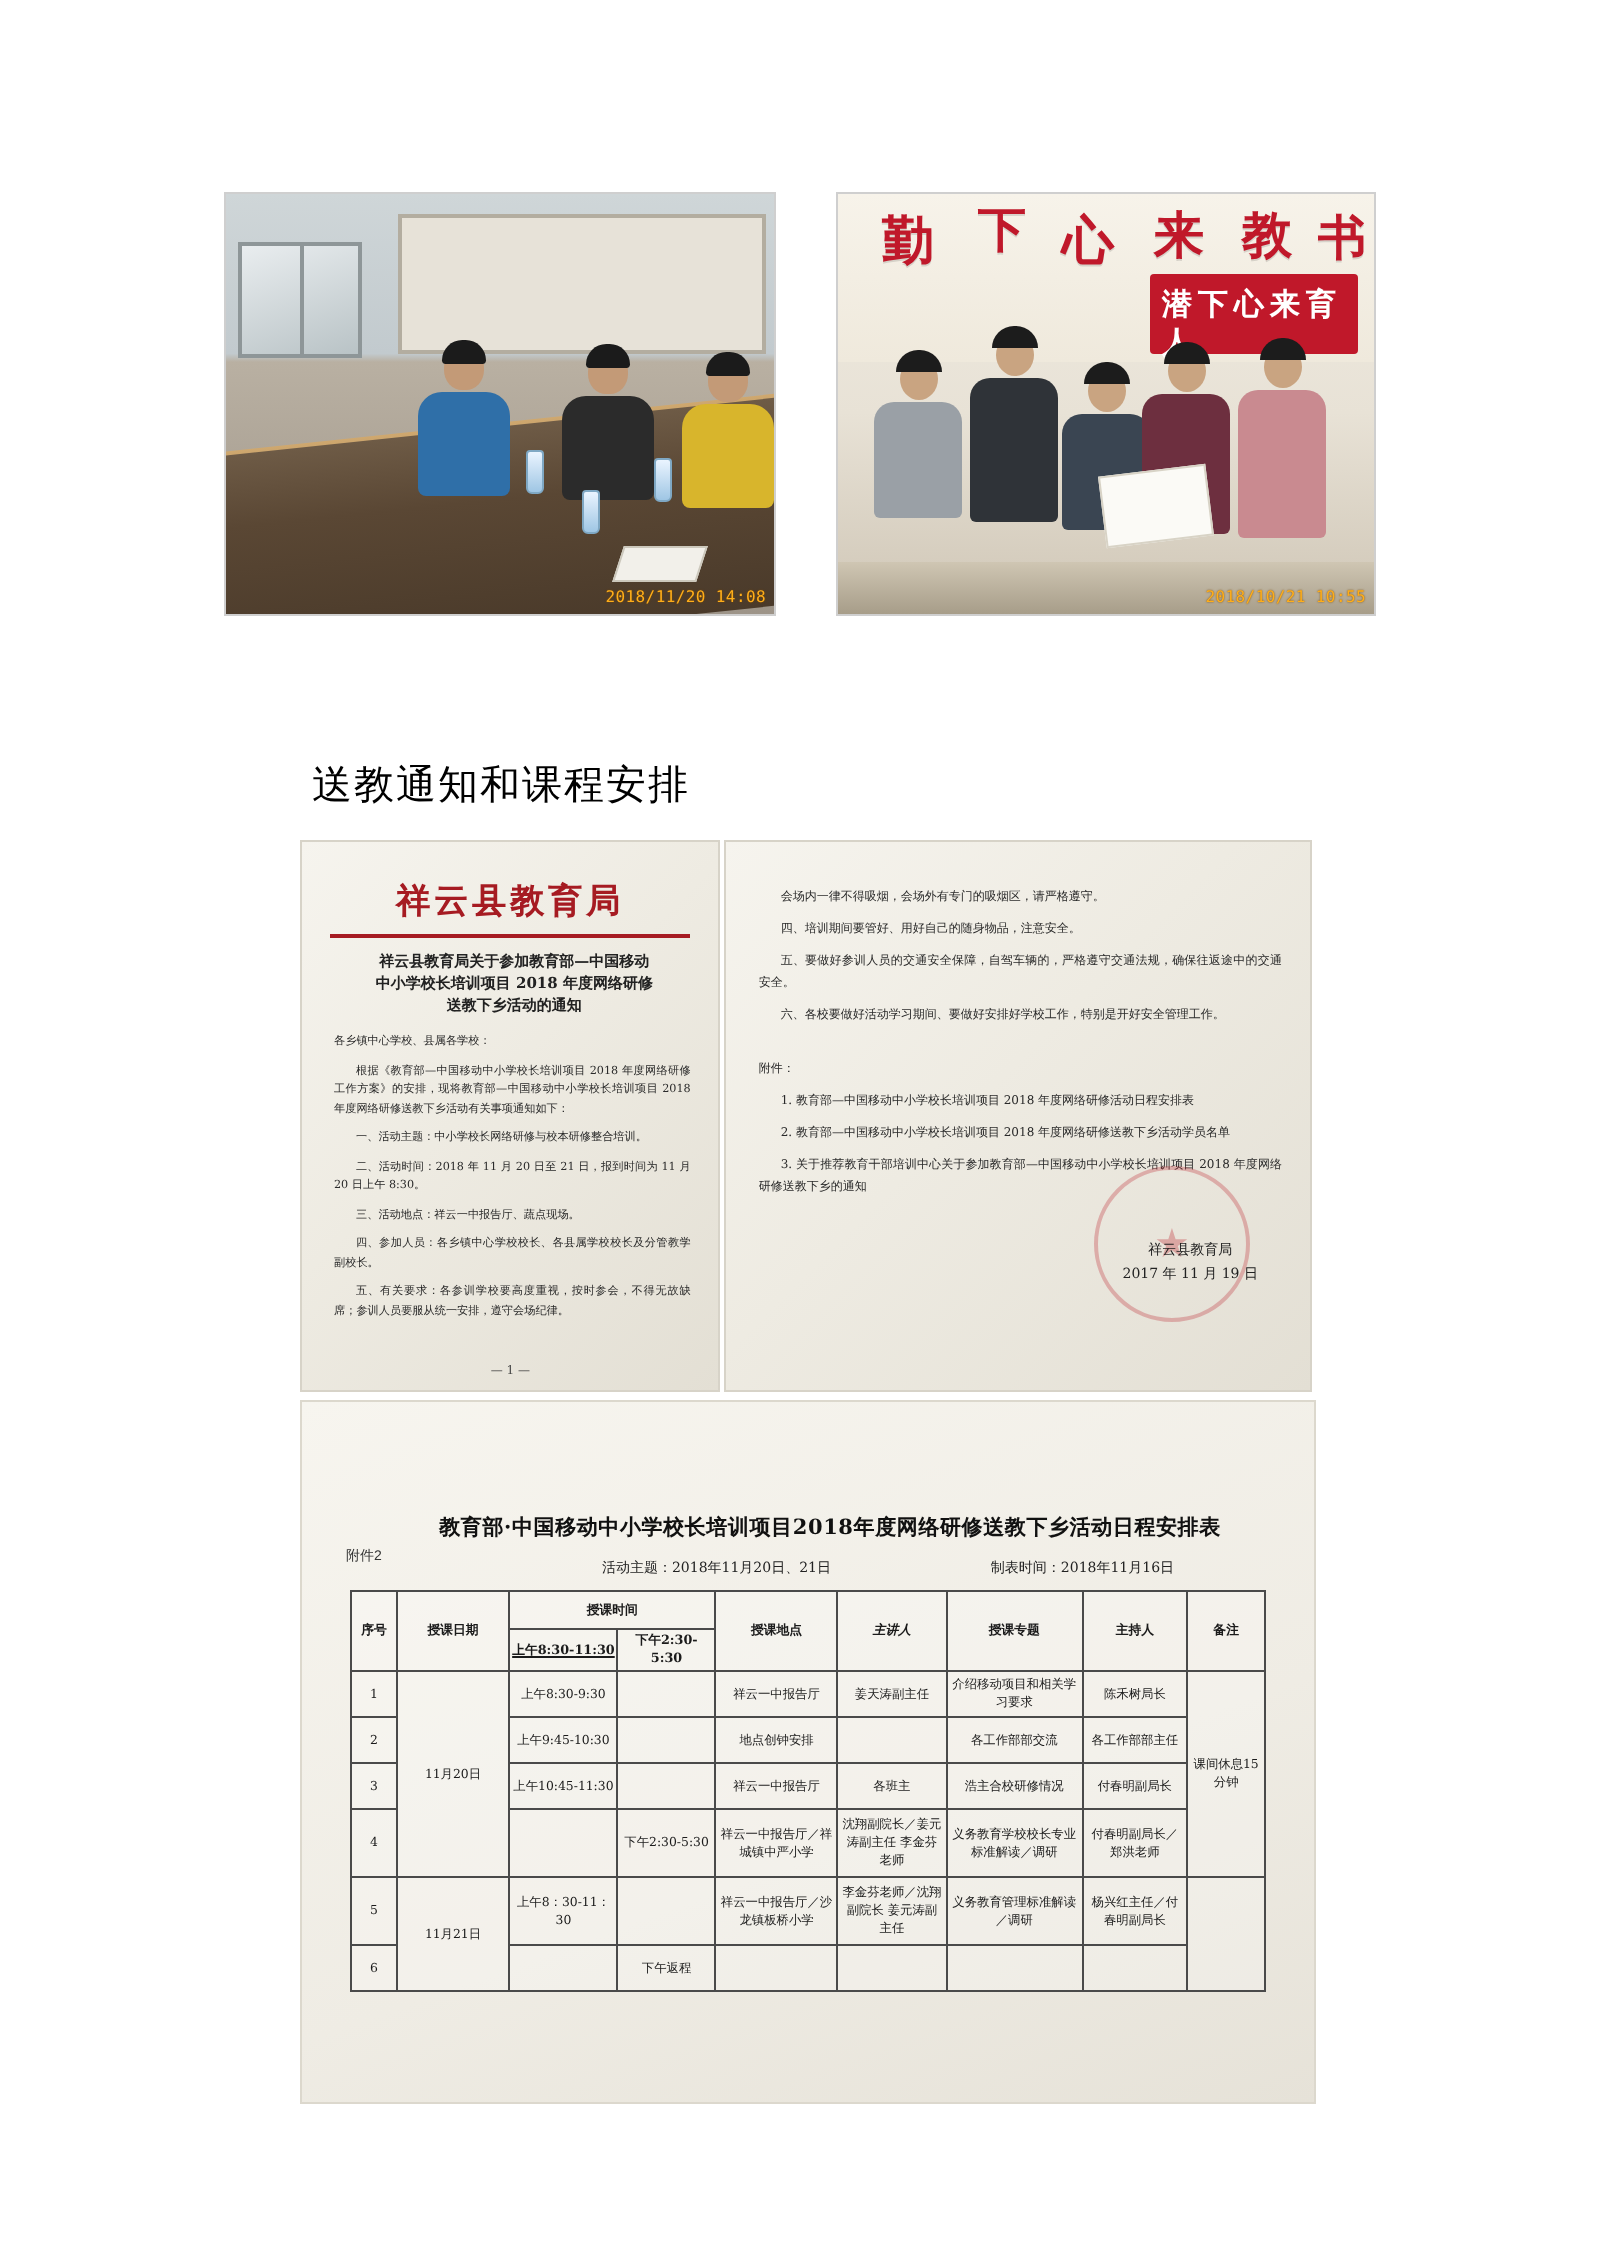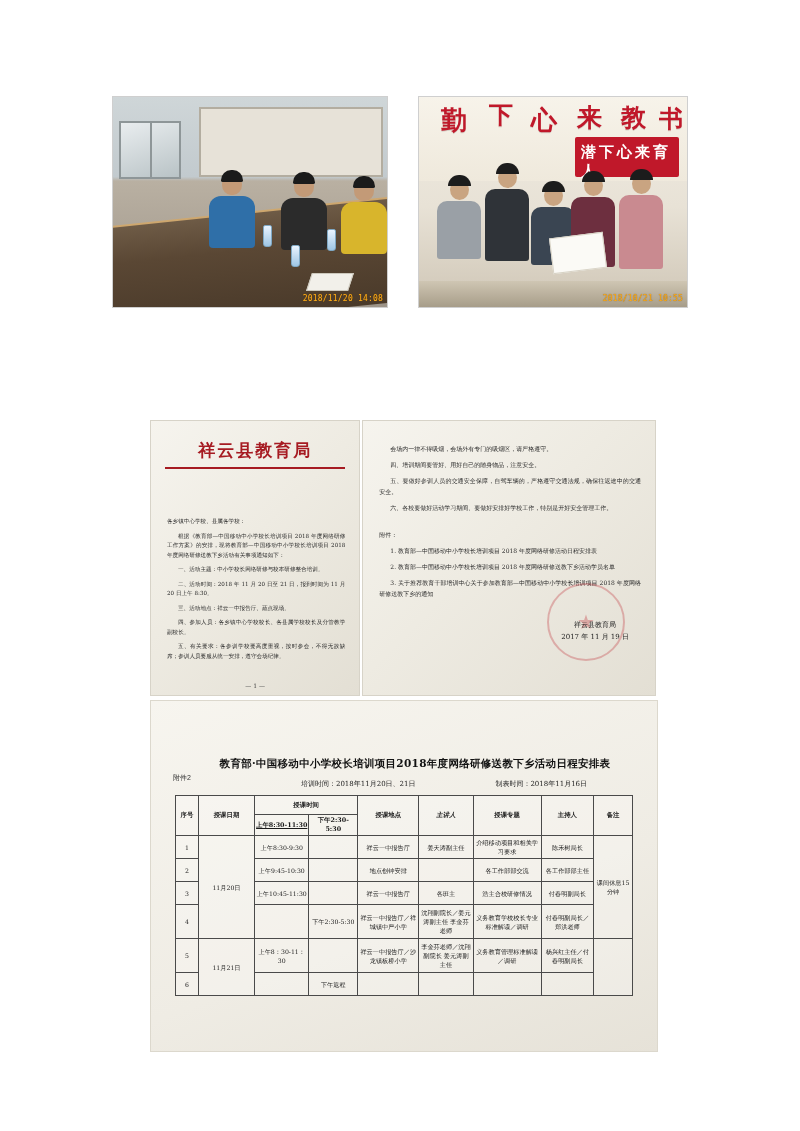--- a/index.html
+++ b/index.html
@@ -363,27 +363,33 @@
         <div class="bn-b" style="background:#c98a90;height:74px;"></div>
       </div>
 
       <div class="bn-sheet" style="left:132px;top:138px;"></div>
       <div class="bn-table"></div>
 
       <div class="ts">2018/10/21 10:55</div>
     </div>
   </div>
 
+  <div class="section-title">送教通知和课程安排</div>
 
   <div class="docs-row">
 
     <div class="doc-scan doc-left">
       <div class="scan-paper"></div>
       <div class="doc-heading-red">祥云县教育局</div>
       <div class="doc-rule"></div>
+      <div class="doc-title">
+        <div>祥云县教育局关于参加教育部—中国移动</div>
+        <div>中小学校长培训项目 2018 年度网络研修</div>
+        <div>送教下乡活动的通知</div>
+      </div>
       <div class="doc-body" style="top: 96px;">
         <p style="text-indent:0">各乡镇中心学校、县属各学校：</p>
         <p>根据《教育部—中国移动中小学校长培训项目 2018 年度网络研修工作方案》的安排，现将教育部—中国移动中小学校长培训项目 2018 年度网络研修送教下乡活动有关事项通知如下：</p>
         <p>一、活动主题：中小学校长网络研修与校本研修整合培训。</p>
         <p>二、活动时间：2018 年 11 月 20 日至 21 日，报到时间为 11 月 20 日上午 8:30。</p>
         <p>三、活动地点：祥云一中报告厅、蔬点现场。</p>
         <p>四、参加人员：各乡镇中心学校校长、各县属学校校长及分管教学副校长。</p>
         <p>五、有关要求：各参训学校要高度重视，按时参会，不得无故缺席；参训人员要服从统一安排，遵守会场纪律。</p>
       </div>
       <div class="doc-pagenum">— 1 —</div>
@@ -410,21 +416,21 @@
       </div>
     </div>
   </div>
 
   <div class="sched-wrap">
     <div class="sched-paper"></div>
 
     <div class="sched-attach">附件2</div>
     <div class="sched-title">教育部·中国移动中小学校长培训项目2018年度网络研修送教下乡活动日程安排表</div>
     <div class="sched-meta">
-      <span>培训时间：2018年11月20日、21日</span>
+      <span>活动主题：2018年11月20日、21日</span>
       <span>制表时间：2018年11月16日</span>
     </div>
 
     <table class="sched">
       <thead>
         <tr>
           <th class="col-no" rowspan="2">序号</th>
           <th class="col-date" rowspan="2">授课日期</th>
           <th colspan="2">授课时间</th>
           <th class="col-place" rowspan="2">授课地点</th>

